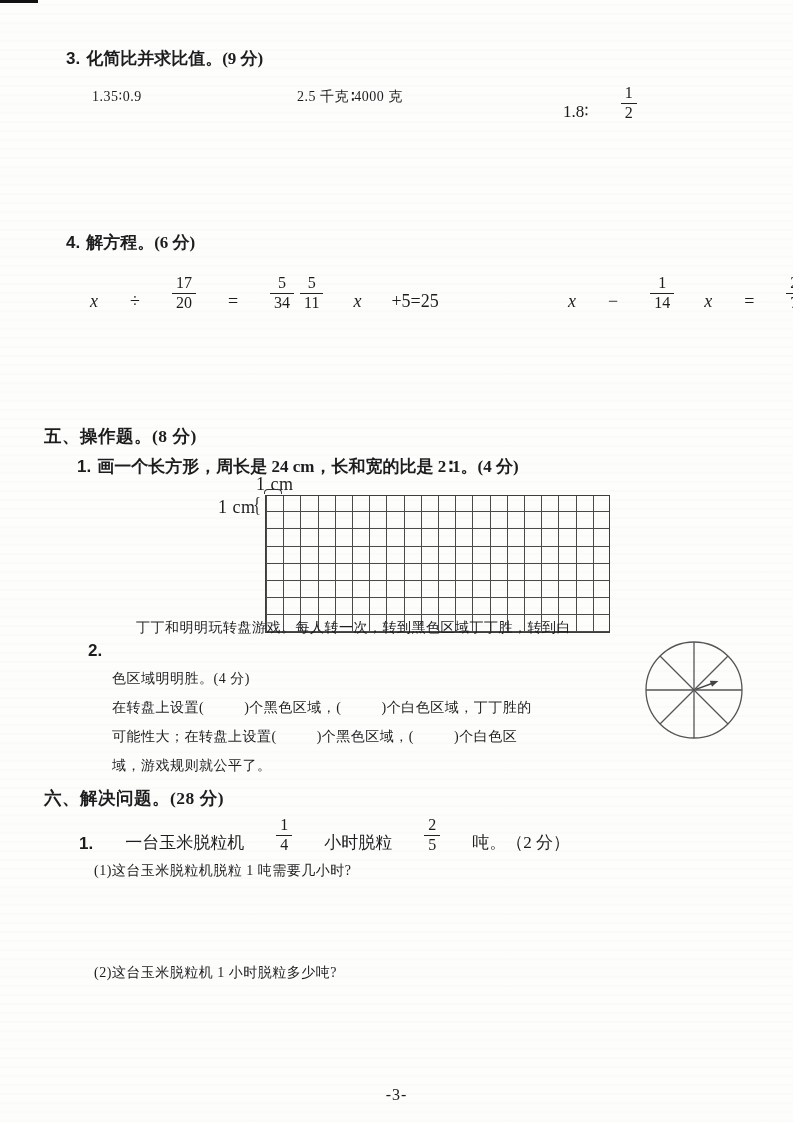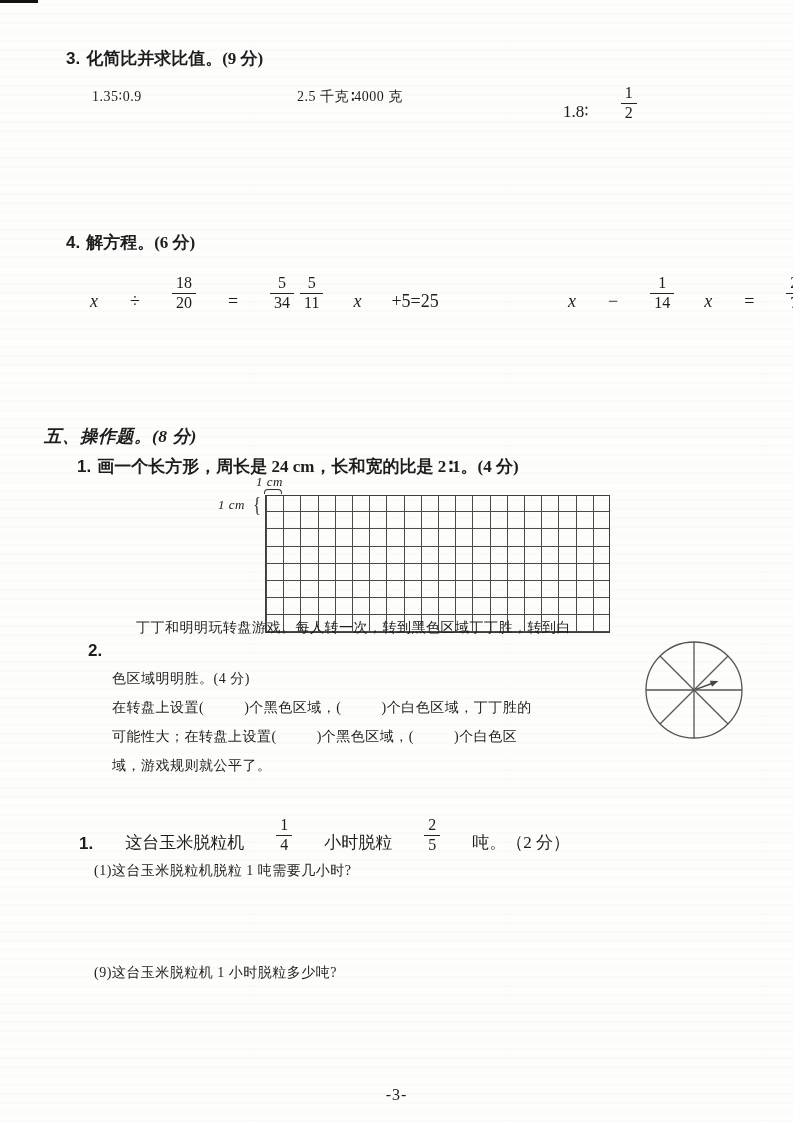--- a/index.html
+++ b/index.html
@@ -26,21 +26,21 @@
   .frac .fnum { padding:0 4px 1px; }
   .frac .fden { border-top:1.4px solid #222; padding:1px 4px 0; }
   .cmgrid {
     position:absolute; left:265px; top:495px;
     width:345px; height:137px;
     border:1.4px solid #3d3d3d;
     background-image:
       repeating-linear-gradient(90deg, #4a4a4a 0 1px, transparent 1px 17.2px),
       repeating-linear-gradient(0deg, #4a4a4a 0 1px, transparent 1px 17.1px);
   }
-  .cm-label { font-size:13px; letter-spacing:.5px;font-style:italic; }
+  .cm-label { font-size:18px; letter-spacing:.5px; }
   .top-brace {
     position:absolute; left:264px; top:489px;
     width:18px; height:5px;
     border:1px solid #333; border-bottom:none;
     border-radius:4px 4px 0 0;
   }
   .left-brace {
     position:absolute; left:252px; top:492px;
     font-size:21px; transform:scaleX(.8);
     color:#333;
@@ -75,21 +75,21 @@
   </div>
 
   <div class="abs item-title" style="left:66px; top:231px;">
     <span class="qnum">4.</span><span>解方程。(6 分)</span>
   </div>
 
   <div class="abs mathrow" style="left:88px; top:264px;">
     <span class="var">x</span>
     <span>÷</span>
     <span class="frac">
-        <span class="fnum">18</span>
+        <span class="fnum">17</span>
         <span class="fden">20</span>
       </span>
     <span>=</span>
     <span class="frac">
         <span class="fnum">5</span>
         <span class="fden">34</span>
       </span>
   </div>
 
   <div class="abs mathrow" style="left:298px; top:264px;">
@@ -109,21 +109,21 @@
         <span class="fden">14</span>
       </span>
     <span class="var" style="margin-left:0;">x</span>
     <span>=</span>
     <span class="frac">
         <span class="fnum">2</span>
         <span class="fden">7</span>
       </span>
   </div>
 
-  <div class="abs sec-title" style="left:44px; top:424px;font-style:italic;">五、操作题。(8 分)</div>
+  <div class="abs sec-title" style="left:44px; top:424px;">五、操作题。(8 分)</div>
 
   <div class="abs item-title" style="left:77px; top:455px;">
     <span class="qnum">1.</span><span>画一个长方形，周长是 24 cm，长和宽的比是 2∶1。(4 分)</span>
   </div>
 
   <div class="abs cm-label" style="left:256px; top:474px;">1 cm</div>
   <div class="top-brace"></div>
   <div class="abs cm-label" style="left:218px; top:497px;">1 cm</div>
   <div class="left-brace">{</div>
   <div class="cmgrid" style="width: 345px; height: 137.8px;"></div>
@@ -144,33 +144,34 @@
       <line x1="-48" y1="0" x2="48" y2="0"></line>
       <line x1="-34" y1="-34" x2="34" y2="34"></line>
       <line x1="-34" y1="34" x2="34" y2="-34"></line>
     </g>
     <g transform="rotate(-20)">
       <line x1="2" y1="0" x2="19" y2="0" stroke="#444" stroke-width="1.4"></line>
       <polygon points="26,0 18,-3.2 18,3.2" fill="#444"></polygon>
     </g>
   </svg>
 
+  <div class="abs sec-title" style="left:44px; top:786px;">六、解决问题。(28 分)</div>
 
   <div class="abs mathrow" style="left:77px; top:808px; font-size:17px; height:46px;">
     <span class="qnum">1.</span>
-    <span>这台玉米脱粒机</span>
+    <span>一台玉米脱粒机</span>
     <span class="frac">
         <span class="fnum">1</span>
         <span class="fden">4</span>
       </span>
     <span>小时脱粒</span>
     <span class="frac">
         <span class="fnum">2</span>
         <span class="fden">5</span>
       </span>
     <span>吨。（2 分）</span>
   </div>
 
   <div class="abs body-text" style="left:94px; top:862px;">(1)这台玉米脱粒机脱粒 1 吨需要几小时?</div>
-  <div class="abs body-text" style="left:94px; top:964px;">(9)这台玉米脱粒机 1 小时脱粒多少吨?</div>
+  <div class="abs body-text" style="left:94px; top:964px;">(2)这台玉米脱粒机 1 小时脱粒多少吨?</div>
 
   <div class="page-num">-3-</div>
 </div>
 
 </body></html>

